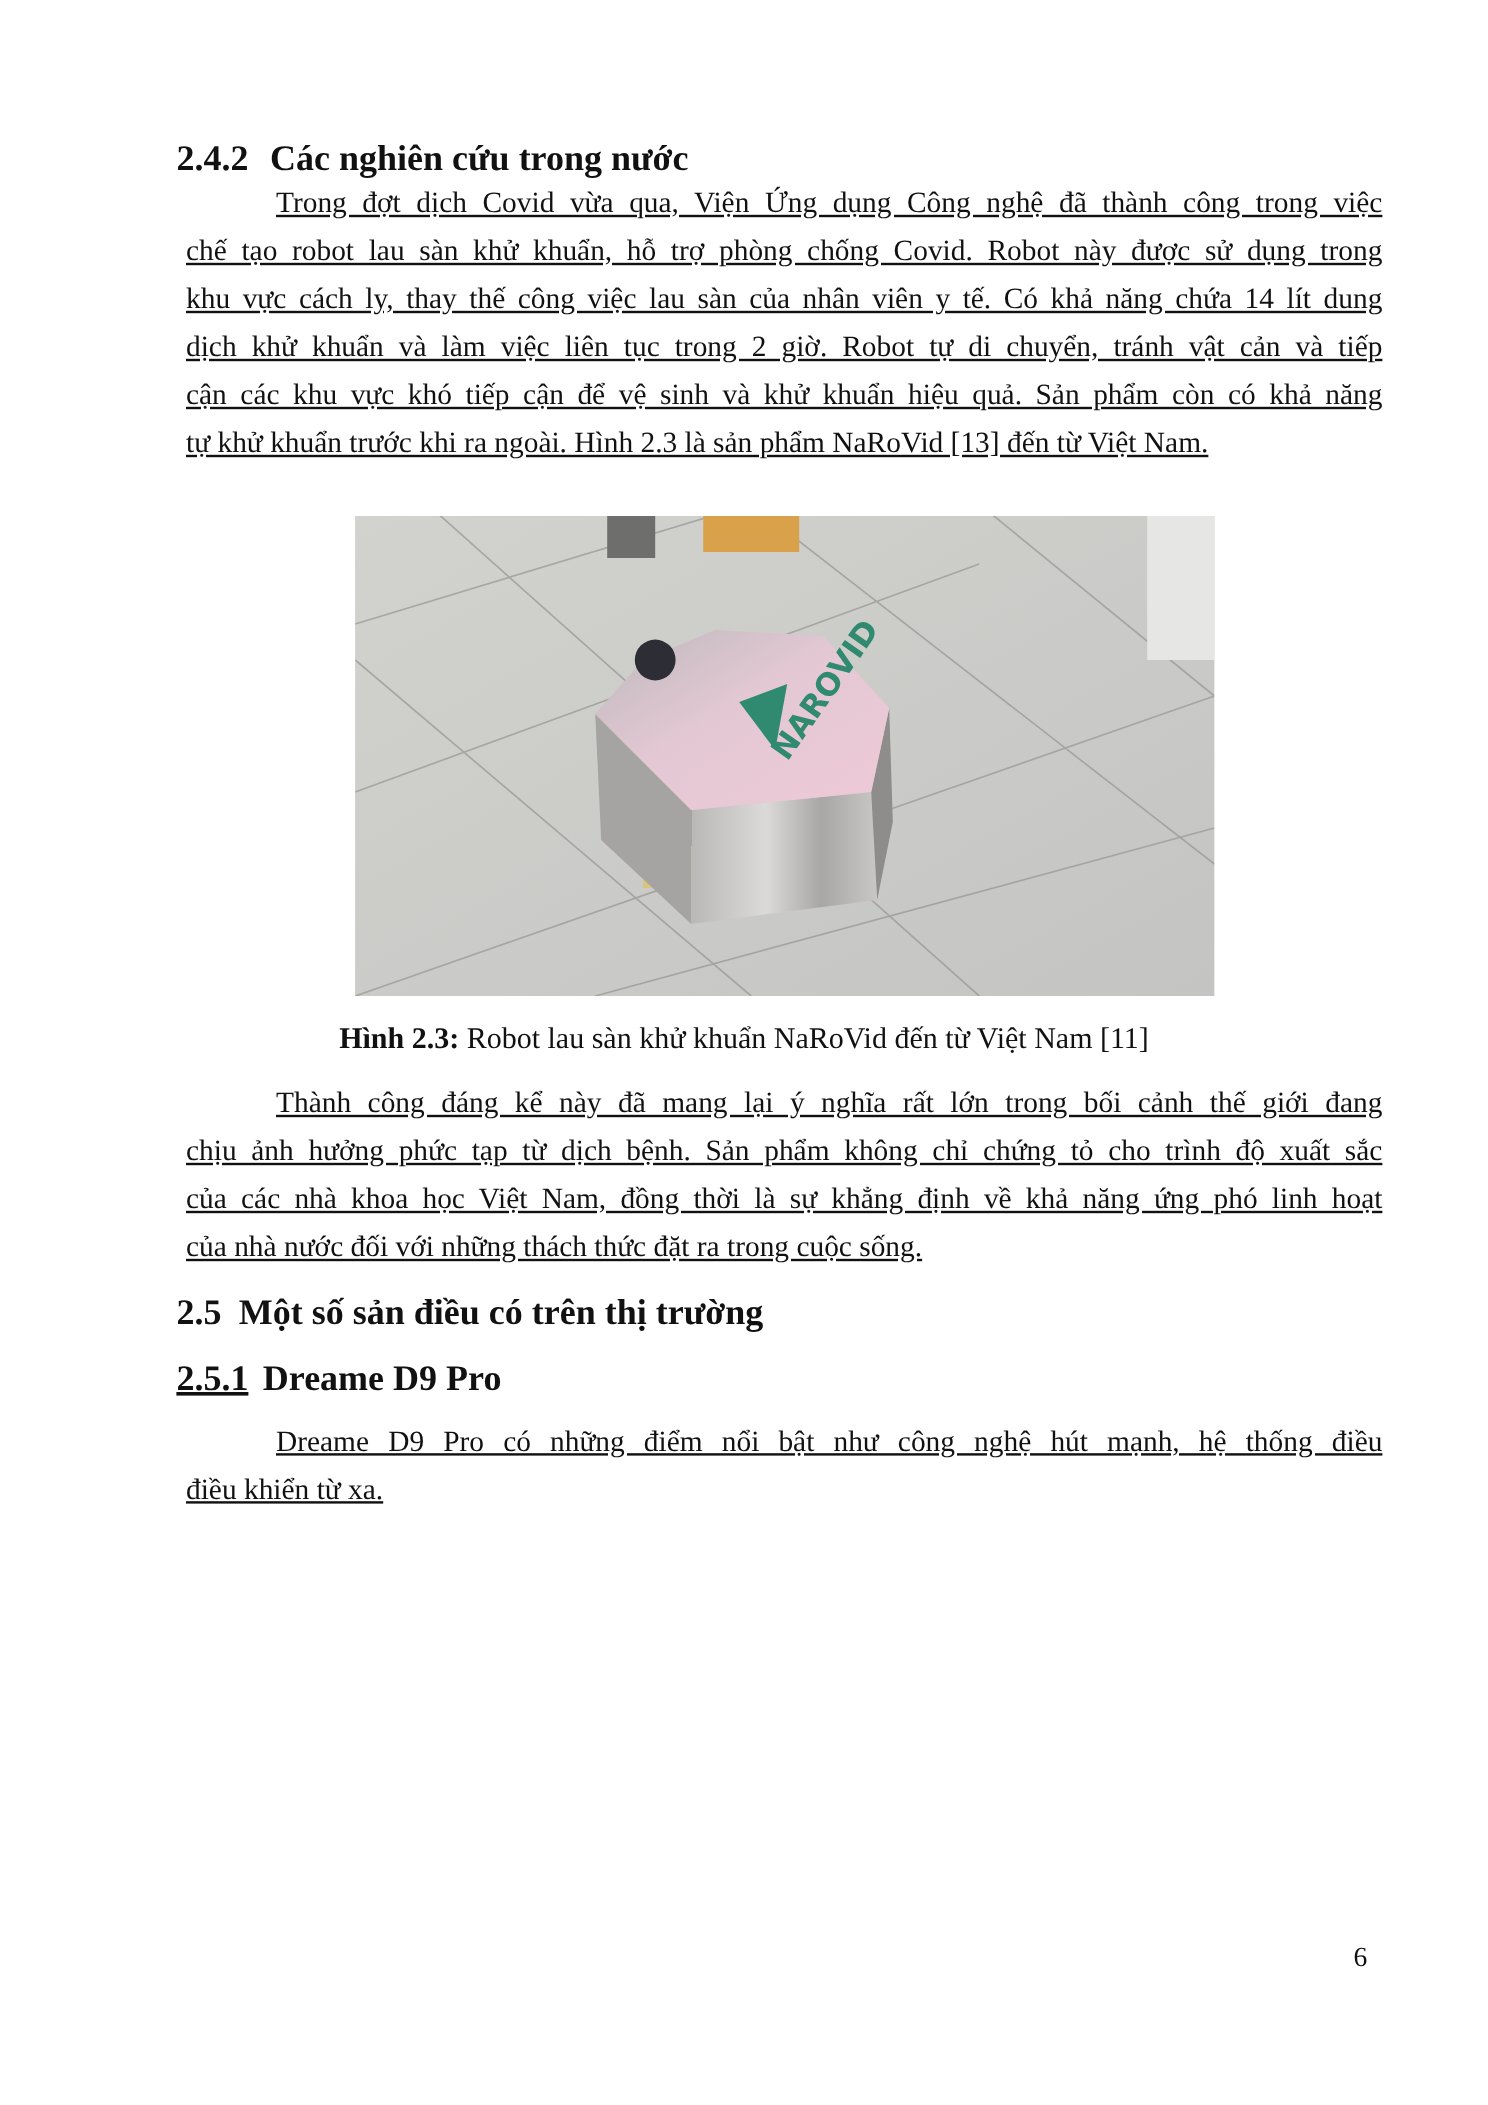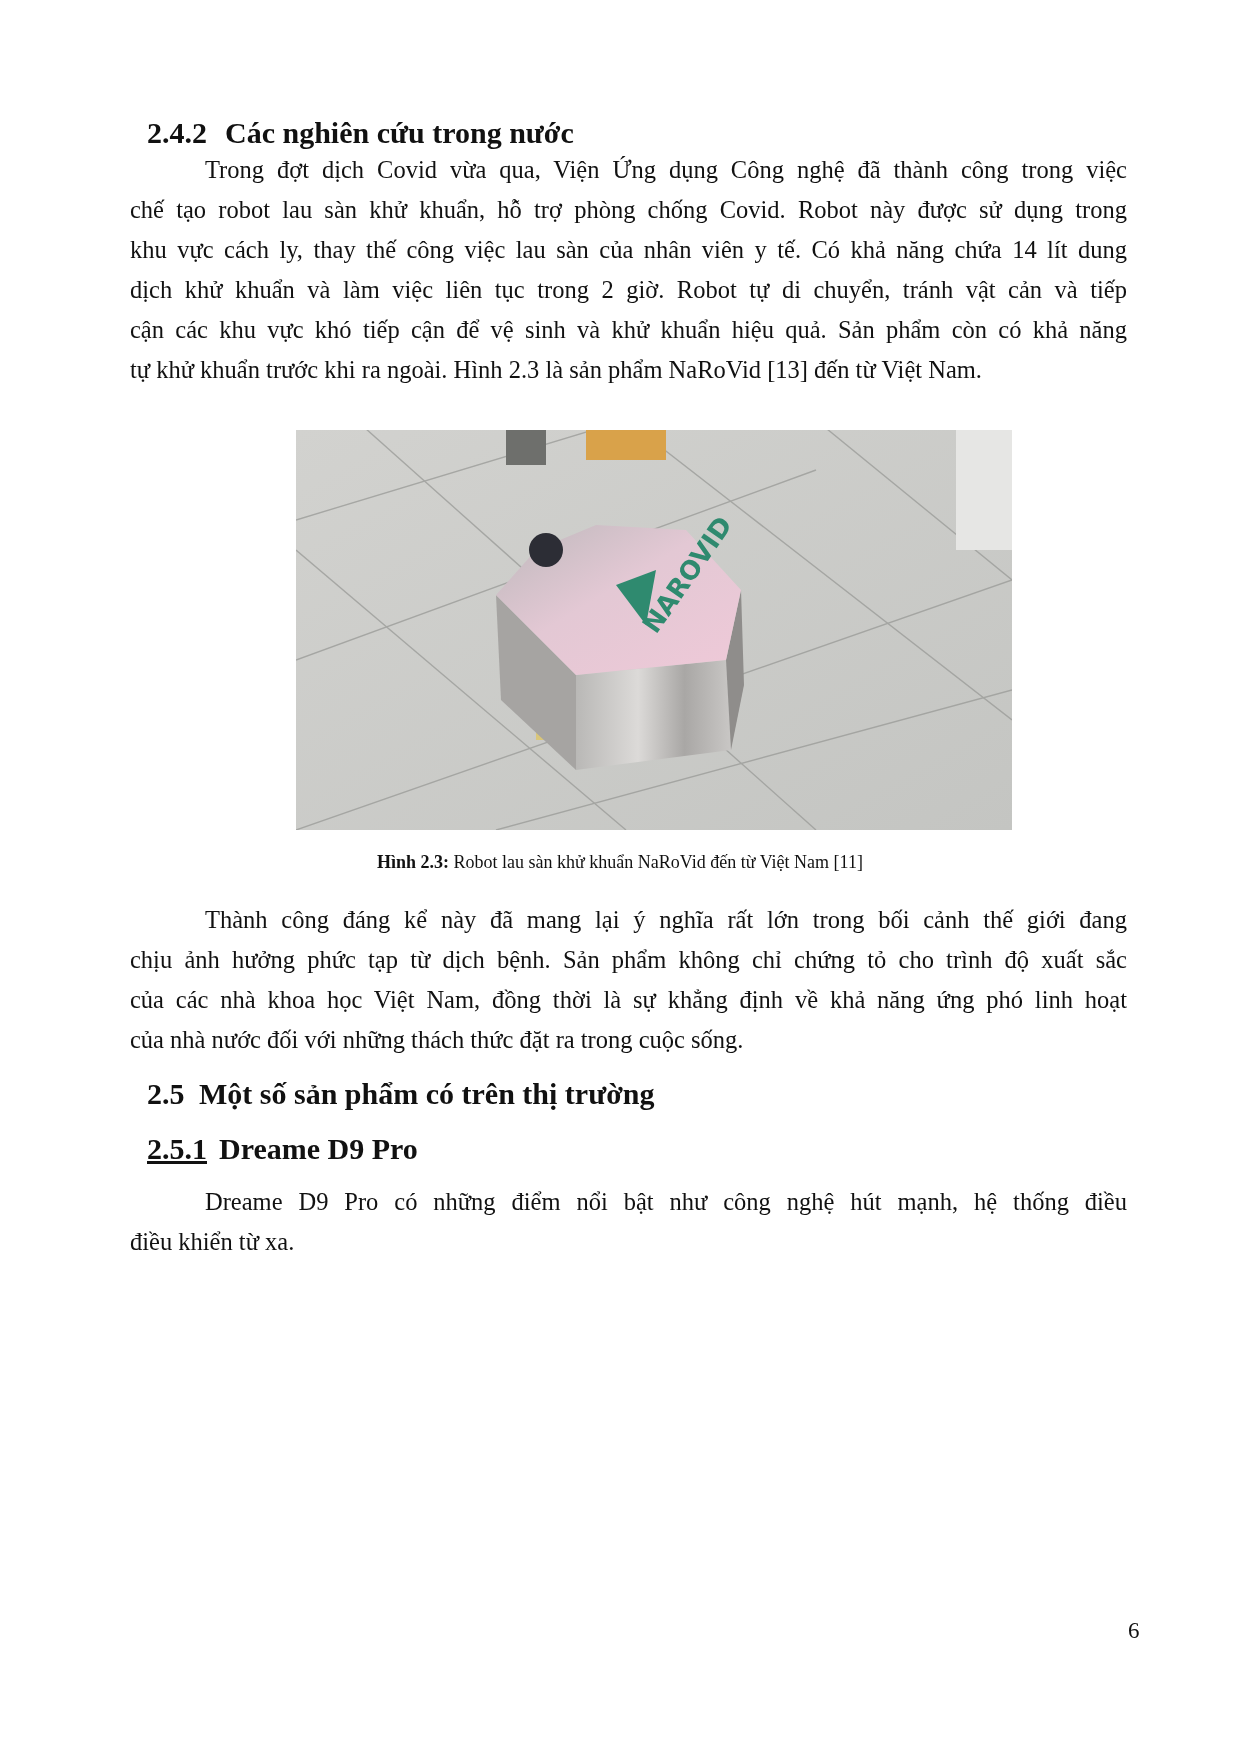--- a/index.html
+++ b/index.html
@@ -27,27 +27,28 @@
       font-weight: bold;
       font-size: 30px;
       margin: 0;
       white-space: nowrap;
     }
     .heading .num {
       display: inline-block;
     }
     .para {
       position: absolute;
-      left: 130px;
+      left: 155px;
       width: 997px;
       font-size: 24.5px;
       line-height: 40px;
       text-align: justify;
       text-indent: 75px;
       margin: 0;
+      text-decoration: underline;
     }
     .para .line {
       display: block;
       text-align: justify;
       text-align-last: justify;
       text-indent: 0;
       white-space: nowrap;
     }
     .para .line.last {
       text-align-last: left;
@@ -63,21 +64,21 @@
       height: 400px;
       overflow: hidden;
       background: #cfcfcc;
     }
     .caption {
       position: absolute;
       left: 0;
       width: 1240px;
       top: 852px;
       text-align: center;
-      font-size: 18px;
+      font-size: 25px;
       margin: 0;
       white-space: nowrap;
     }
     .caption .label {
       font-weight: bold;
     }
     .page-number {
       position: absolute;
       left: 1128px;
       top: 1618px;
@@ -159,21 +160,21 @@
   </p>
 
   <div class="para" style="top:900px;">
     <span class="line first">Thành công đáng kể này đã mang lại ý nghĩa rất lớn trong bối cảnh thế giới đang</span>
     <span class="line">chịu ảnh hưởng phức tạp từ dịch bệnh. Sản phẩm không chỉ chứng tỏ cho trình độ xuất sắc</span>
     <span class="line">của các nhà khoa học Việt Nam, đồng thời là sự khẳng định về khả năng ứng phó linh hoạt</span>
     <span class="line last">của nhà nước đối với những thách thức đặt ra trong cuộc sống.</span>
   </div>
 
   <h2 class="heading" style="top:1077px;">
-    <span class="num" style="width:52px;">2.5</span><span>Một số sản phẩm có trên thị trường</span>
+    <span class="num" style="width:52px;">2.5</span><span>Một số sản điều có trên thị trường</span>
   </h2>
 
   <h2 class="heading" style="top:1132px;">
     <span class="num" style="width:72px;text-decoration:underline;">2.5.1</span><span>Dreame D9 Pro</span>
   </h2>
 
   <div class="para" style="top:1182px;">
     <span class="line first">Dreame D9 Pro có những điểm nổi bật như công nghệ hút mạnh, hệ thống điều</span>
     <span class="line last">điều khiển từ xa.</span>
   </div>

